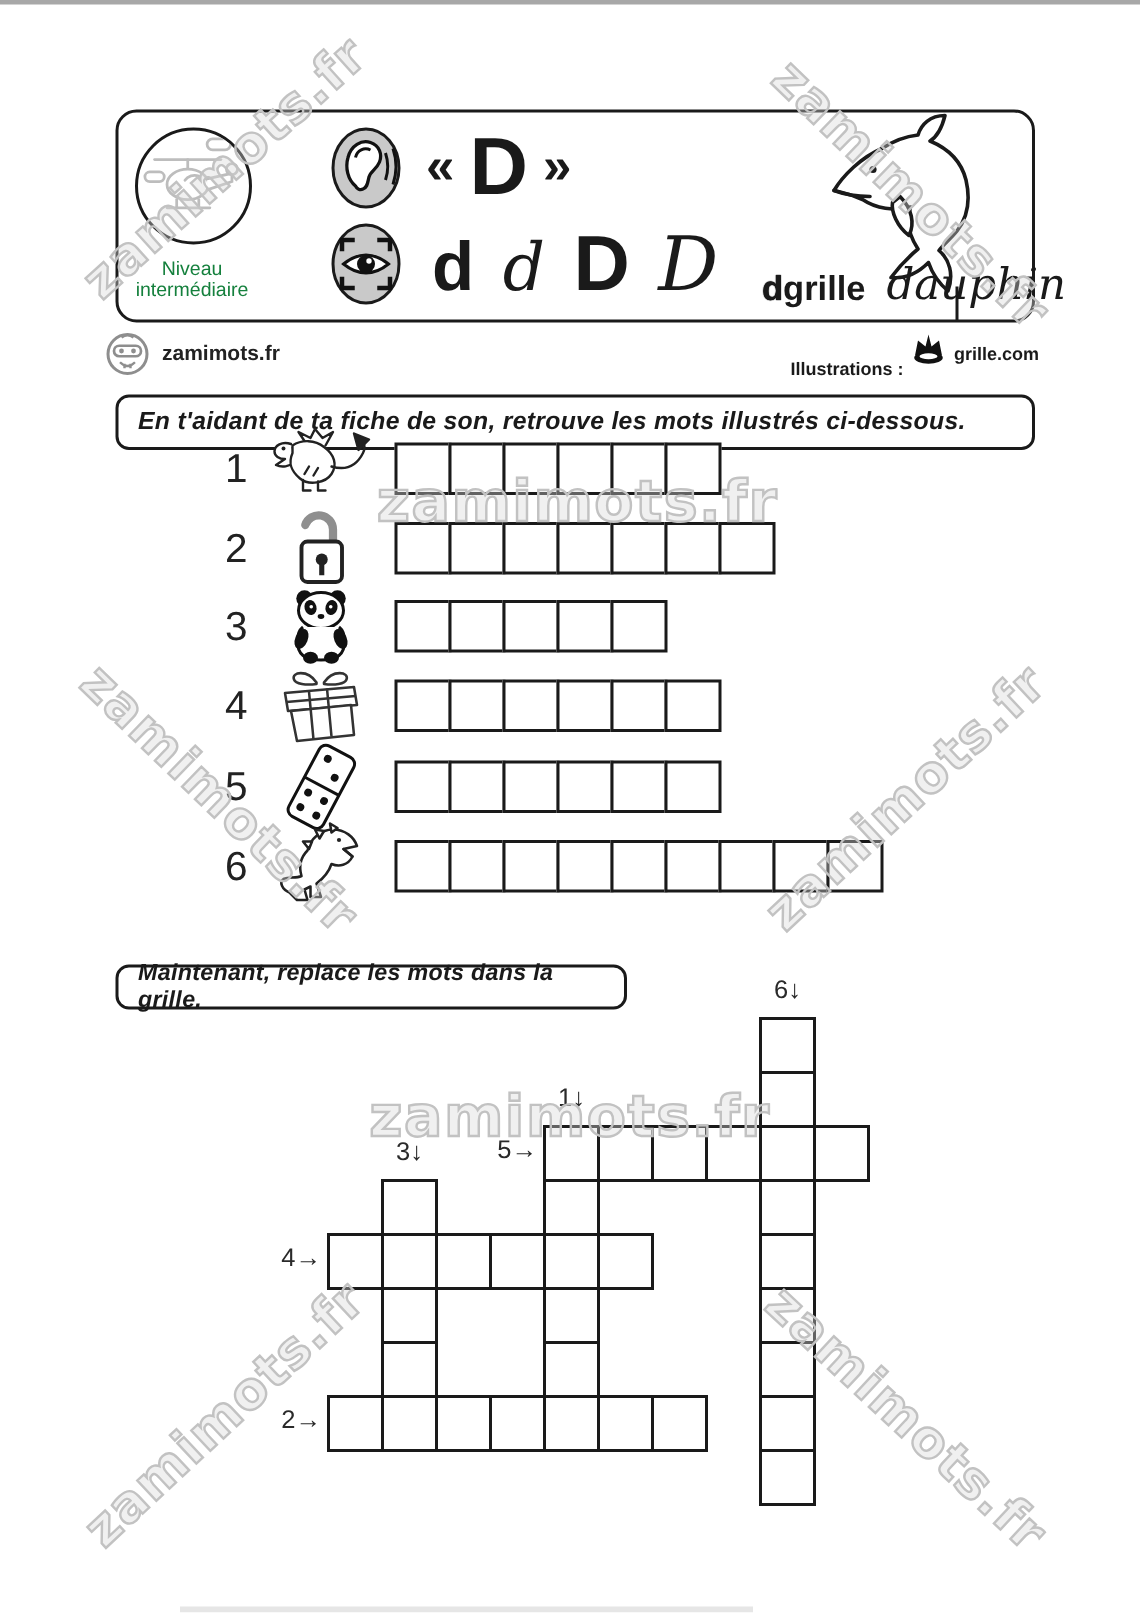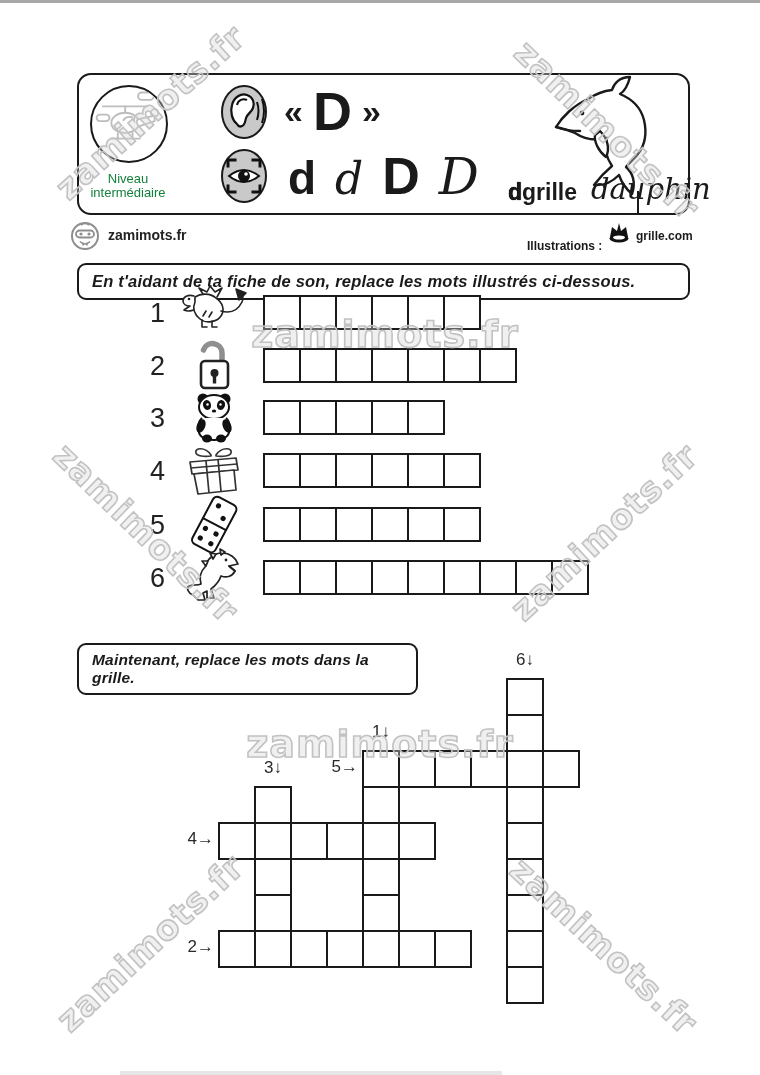--- a/index.html
+++ b/index.html
@@ -45,21 +45,21 @@
   .site-name{position:absolute;left:108px;top:227px;font-size:14px;font-weight:bold;color:#222;}
   .illu-label{position:absolute;left:527px;top:239px;font-size:12px;font-weight:bold;}
   .crown-logo{position:absolute;left:606px;top:221px;}
   .source-name{position:absolute;left:636px;top:229px;font-size:12px;font-weight:bold;}
 
   
   .instr{position:absolute;border:2.2px solid #1a1a1a;border-radius:9px;background:#fff;
          box-sizing:border-box;font-weight:bold;font-style:italic;display:flex;align-items:center;
          padding-left:13px;letter-spacing:.2px;}
   .instr1{left:77px;top:263px;width:613px;height:37px;font-size:16.5px;}
-  .instr2{left:77px;top:643px;width:341px;height:52px;font-size:15.5px;}
+  .instr2{left:77px;top:643px;width:341px;height:30px;font-size:15.5px;}
 
   
   .word-rows{position:absolute;left:0;top:0;width:760px;height:0;}
   .word-row{position:absolute;left:150px;height:35px;}
   .word-num{position:absolute;left:0;top:50%;transform:translateY(-50%);font-size:27px;color:#222;}
   .word-icon{position:absolute;left:28px;top:50%;transform:translateY(-50%);width:72px;height:60px;
              display:flex;align-items:center;justify-content:center;}
   .letter-boxes{position:absolute;left:113px;top:0;white-space:nowrap;font-size:0;}
   .letter-box{display:inline-block;width:38px;height:35px;border:2px solid #1a1a1a;
               box-sizing:border-box;background:#fff;margin-right:-2px;vertical-align:top;}
@@ -174,21 +174,21 @@
 <div class="illu-label">Illustrations :</div>
 <div class="crown-logo">
   <svg width="26" height="26" viewBox="0 0 26 26">
     <path d="M4,16 L6,6 L11,10 L13,2 L15,10 L20,6 L22,16 Z" fill="#111"></path>
     <ellipse cx="13" cy="17.5" rx="9.5" ry="4" fill="#111"></ellipse>
     <ellipse cx="13" cy="16.5" rx="6" ry="2" fill="#fff"></ellipse>
   </svg>
 </div>
 <div class="source-name">grille.com</div>
 
-<div class="instr instr1">En t'aidant de ta fiche de son, replace les mots illustrés ci-dessous.</div>
+<div class="instr instr1">En t'aidant de ta fiche de son, retrouve les mots illustrés ci-dessous.</div>
 <div class="instr instr2">Maintenant, replace les mots dans la grille.</div>
 
 <div class="word-rows">
     <div class="word-row" style="top: 295px;">
       <span class="word-num">1</span>
       <span class="word-icon">
         <svg width="70" height="56" viewBox="0 0 70 56">
           <g fill="#fff" stroke="#222" stroke-width="1.6" stroke-linejoin="round" stroke-linecap="round">
   <path d="M26,12 L20,3 L28,7 L31,1 L36,7 L43,3 L38,12"></path>
   <path d="M15,11 C9,9 4,12 4,16 C4,19 7,21 11,21 L5,25 C9,27 14,26 17,23"></path>

